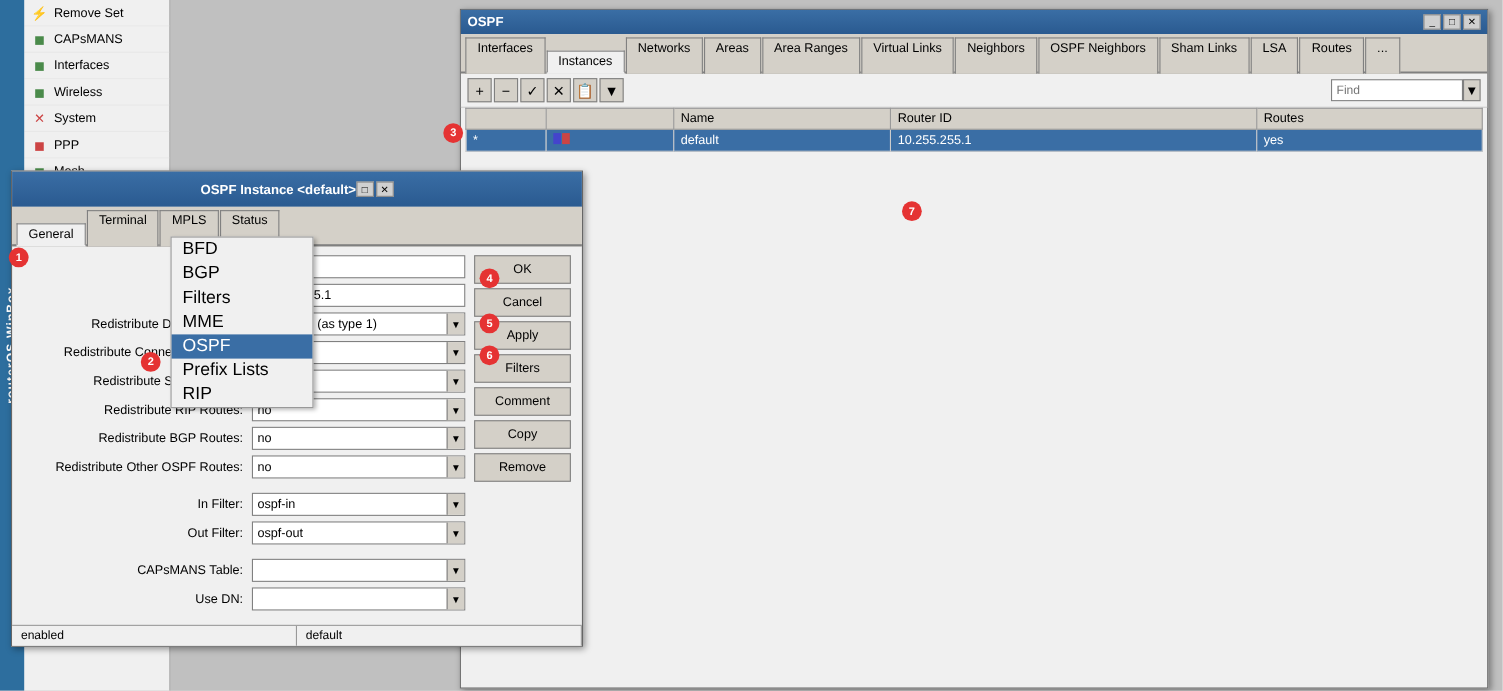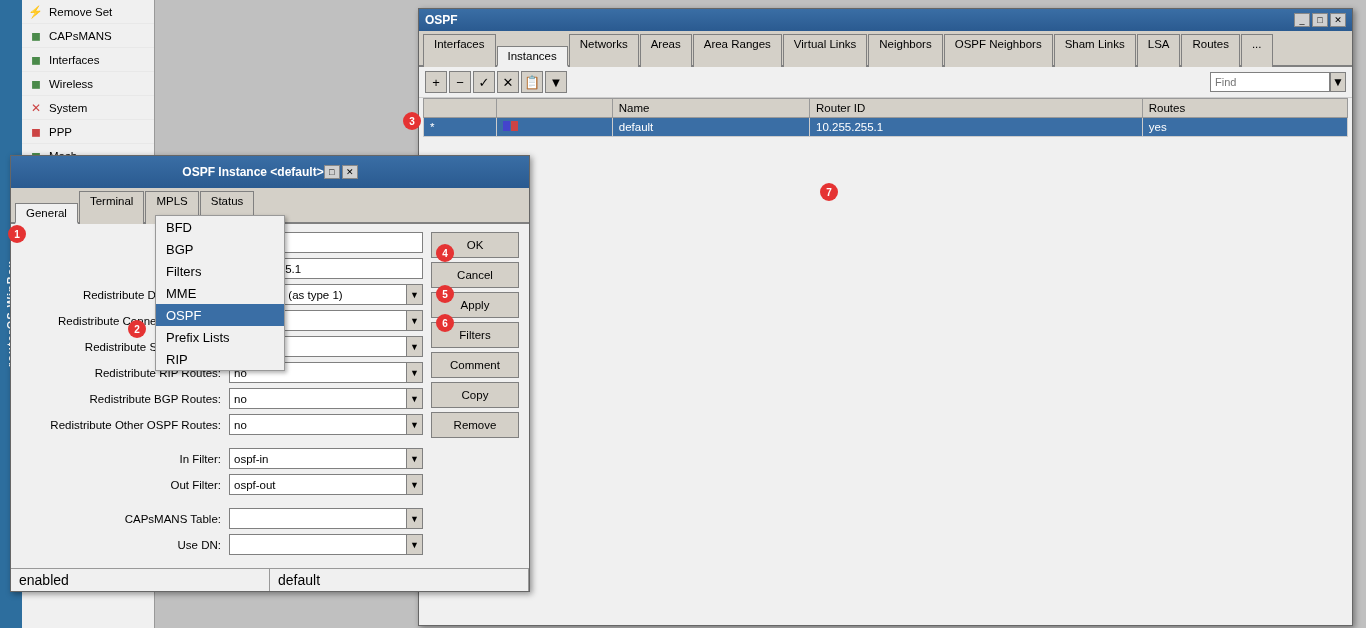--- a/index.html
+++ b/index.html
@@ -86,21 +86,21 @@
       border: 1px solid #999;
       box-shadow: 2px 2px 4px rgba(0,0,0,0.3);
       z-index: 100;
     }
     .submenu-item {
       padding: 4px 10px;
       cursor: pointer;
       height: 22px;
       display: flex;
       align-items: center;
-      font-size: 13px;
+      font-size: 16px;
     }
     .submenu-item.selected {
       background: #3a6ea5;
       color: white;
     }
 
     
     .ospf-window {
       position: absolute;
       left: 418px;
@@ -323,21 +323,21 @@
       display: flex;
       align-items: center;
       justify-content: center;
       cursor: pointer;
       font-size: 9px;
     }
 
     .dialog-status-bar {
       display: flex;
       border-top: 1px solid #999;
-      font-size: 14px;
+      font-size: 11px;
       background: #f0f0f0;
     }
     .status-item {
       padding: 3px 8px;
       border-right: 1px solid #999;
       flex: 1;
     }
 
     
     .badge {

